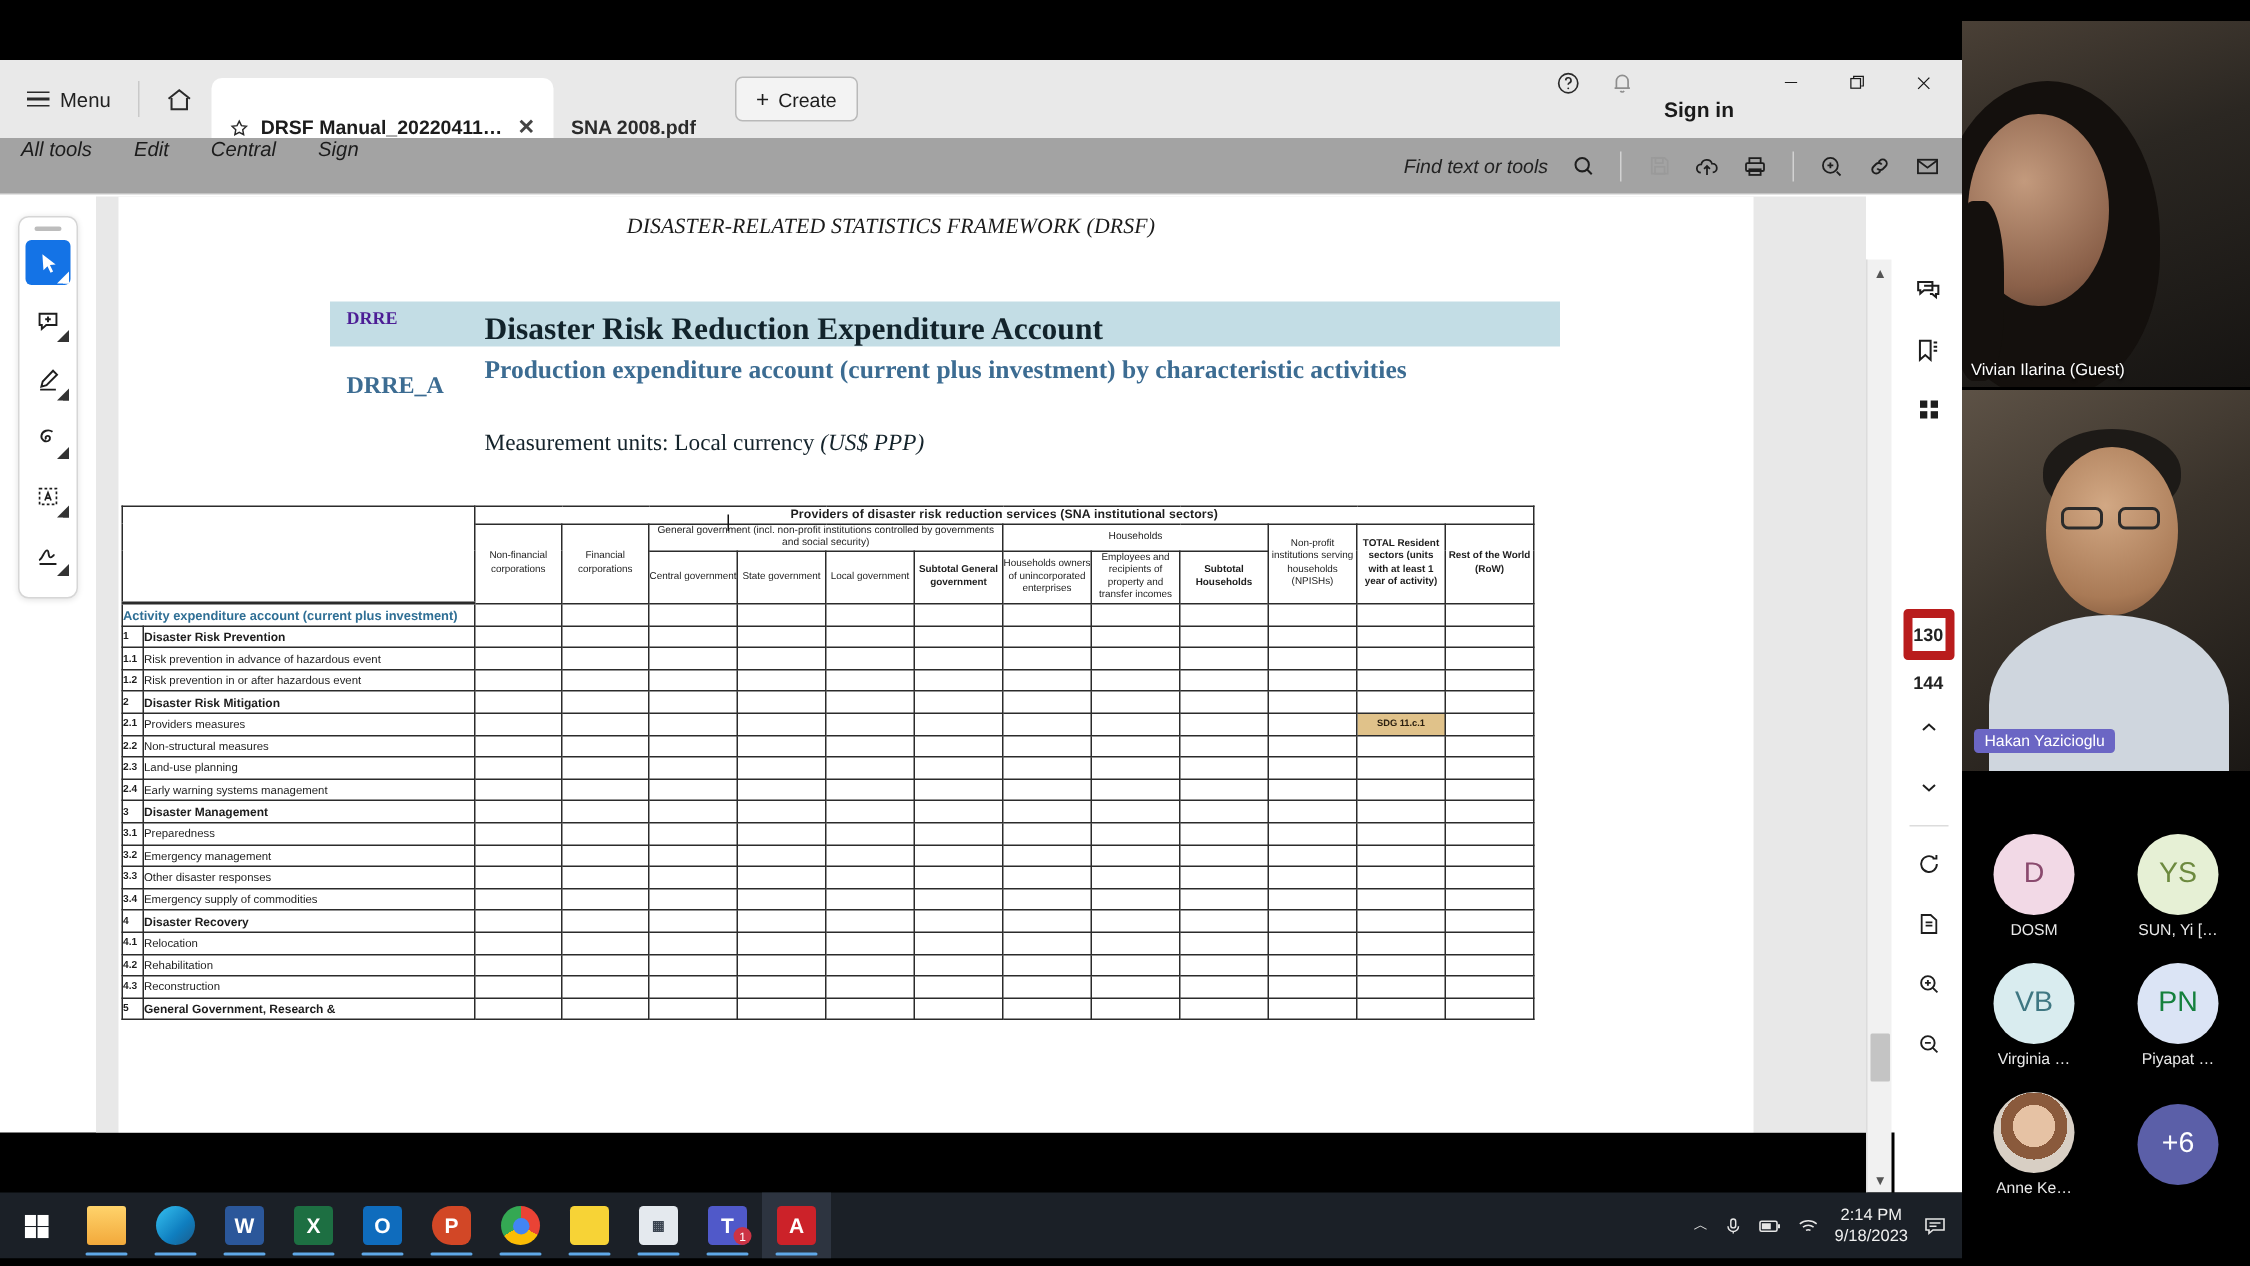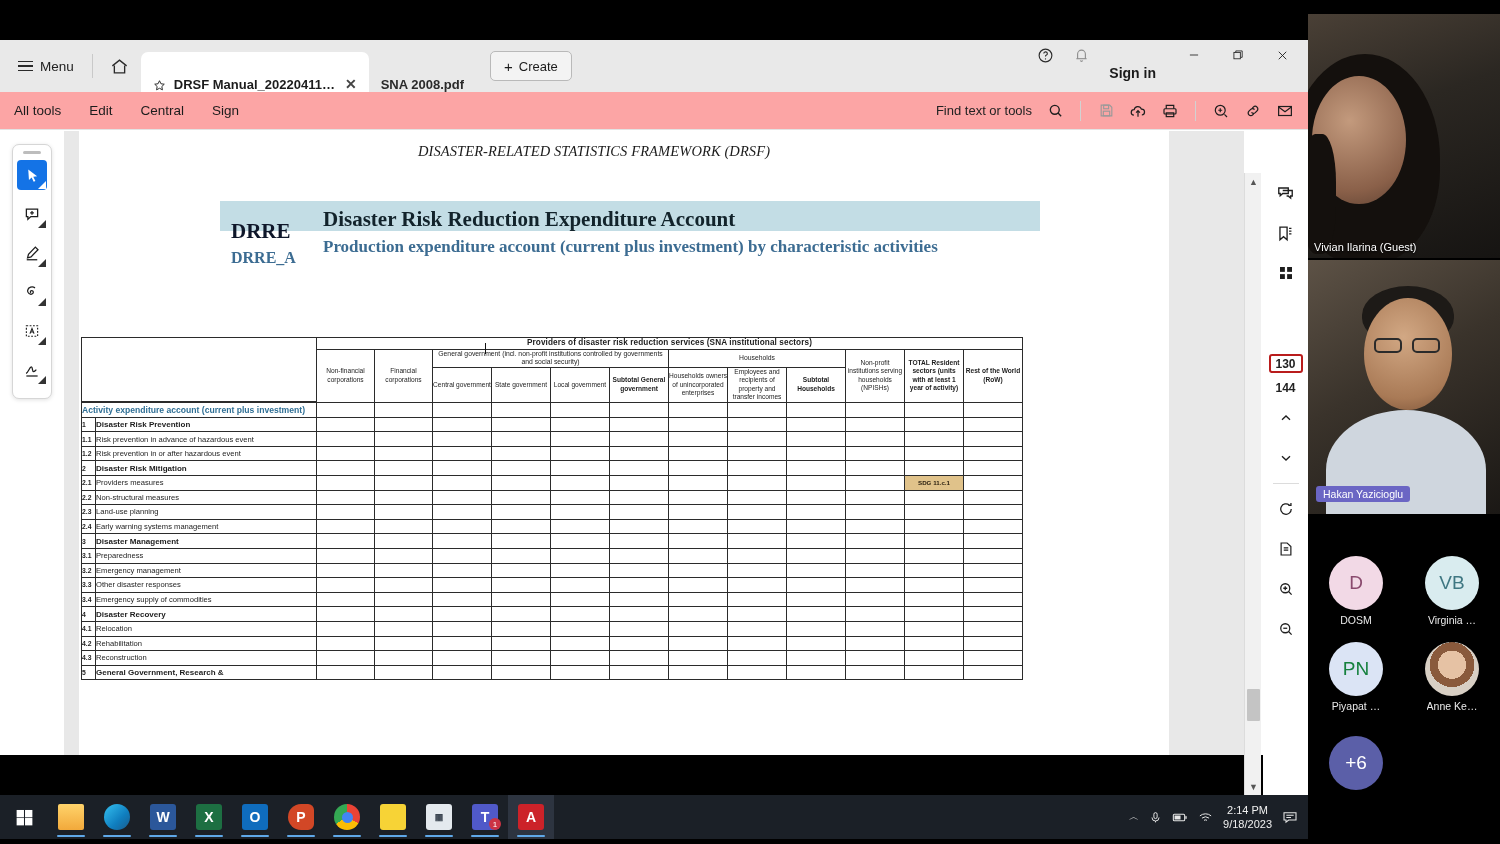--- a/index.html
+++ b/index.html
@@ -65,22 +65,22 @@
     font-size: 14px; font-weight: bold; color: #1a1a1a; padding: 0 14px 0 8px; margin-top: 36px;
   }
   .wctl {
     width: 40px; height: 30px; display: flex; align-items: center; justify-content: center;
     font-size: 15px; color: #1a1a1a;
   }
 
   
   .toolsbar {
     position: absolute; left: 0; top: 52px; width: 1308px; height: 38px;
-    background: #fca5a5; border-bottom: 1px solid #e3e3e3;
-    display: flex; align-items: center;
+    background: #a3a3a3; border-bottom: 1px solid #e3e3e3;
+    display: flex;  font-style: italic;
   }
   .tool-link { font-size: 13.5px; color: #1c1c1c; padding: 0 14px; }
   .tool-link:first-child { padding-left: 14px; }
   .toolsbar-right { margin-left: auto; display: flex; align-items: center; gap: 2px; padding-right: 8px; }
   .find-label { font-size: 13px; color: #222; margin-right: 6px; }
   .tsep { width: 1px; height: 20px; background: #d2d2d2; margin: 0 8px; }
   .ti { width: 30px; height: 28px; display: flex; align-items: center; justify-content: center; color: #2b2b2b; }
 
   
   .leftstrip {
@@ -117,22 +117,22 @@
     position: absolute; left: 0; right: 60px; top: 12px;
     text-align: center;
     font-family: "Liberation Serif", serif; font-style: italic;
     font-size: 14.5px; color: #1b1b1b; letter-spacing: .1px;
   }
   .drre-band {
     position: absolute; left: 141px; top: 70px; width: 820px; height: 30px;
     background: #c3dde5;
   }
   .drre-code {
-    position: absolute; left: 152px; top: 88px;
-    font-family: "Liberation Serif", serif; font-weight: bold; font-size: 21px; color: #0f172a;
+    position: absolute; left: 152px; top: 74px;
+    font-family: "Liberation Serif", serif; font-weight: bold; font-size: 12px; color: #4c1d95;
   }
   .drre-title {
     position: absolute; left: 244px; top: 76px;
     font-family: "Liberation Serif", serif; font-weight: bold; font-size: 21px; color: #12232b;
   }
   .drrea-code {
     position: absolute; left: 152px; top: 118px;
     font-family: "Liberation Serif", serif; font-weight: bold; font-size: 16px; color: #3c6c92;
   }
   .drrea-title {
@@ -197,22 +197,22 @@
   
   .rightpanel {
     position: absolute; left: 1263px; top: 130px; width: 45px; height: 625px;
     background: #fff; display: flex; flex-direction: column; align-items: center;
   }
   .rp-icon {
     width: 34px; height: 34px; display: flex; align-items: center; justify-content: center;
     color: #1e1e1e; margin-top: 6px;
   }
   .pagebox {
-    margin-top: 64px; width: 34px; height: 19px;
-    border: 2px solid #b91c1c; border-radius: 3px; background: #fff;
+    margin-top: 116px; width: 34px; height: 34px;
+    border: 6px solid #b91c1c; border-radius: 3px; background: #fff;
     display: flex; align-items: center; justify-content: center;
     font-size: 12px; font-weight: bold; color: #222;
   }
   .pagetotal { margin-top: 8px; font-size: 12px; font-weight: bold; color: #222; }
   .rp-sep { width: 26px; height: 1px; background: #dcdcdc; margin: 8px 0 2px 0; }
 
   
   .rail { position: absolute; left: 1308px; top: 0; width: 192px; height: 844px; background: #000; }
   .vtile { position: absolute; left: 0; width: 192px; overflow: hidden; }
   .vtile .name {
@@ -462,20 +462,23 @@
     <div class="viewport">
       <div class="page">
 
         <div class="running-head">DISASTER-RELATED STATISTICS FRAMEWORK (DRSF)</div>
 
         <div class="drre-band"></div>
         <div class="drre-code">DRRE</div>
         <div class="drre-title">Disaster Risk Reduction Expenditure Account</div>
         <div class="drrea-code">DRRE_A</div>
         <div class="drrea-title">Production expenditure account (current plus investment) by characteristic activities</div>
+        <div class="meas">
+          <span>Measurement units: Local currency </span><i>(US$ PPP)</i>
+        </div>
 
         <table class="tbl" id="drre-table">
           <colgroup>
             <col style="width:14px">
               <col style="width:221px">
             <col style="width:58px">
               <col style="width:58px">
             <col style="width:59px">
               <col style="width:59px">
               <col style="width:59px">
@@ -1001,20 +1004,24 @@
       <div style="position:absolute;left:104px;top:78px;width:28px;height:15px;border:2px solid #2b2b2b;border-radius:5px;"></div>
       <div class="namechip">Hakan Yazicioglu</div>
     </div>
 
     <div class="avatars" id="avatars">
         <div class="av">
           <div class="circle" style="background: rgb(242, 217, 230); color: rgb(138, 74, 110);">D</div>
           <div class="avname">DOSM</div>
         </div>
         <div class="av">
+          <div class="circle" style="background: rgb(230, 240, 213); color: rgb(109, 138, 63);">YS</div>
+          <div class="avname">SUN, Yi […</div>
+        </div>
+        <div class="av">
           <div class="circle" style="background: rgb(217, 236, 239); color: rgb(63, 119, 130);">VB</div>
           <div class="avname">Virginia …</div>
         </div>
         <div class="av">
           <div class="circle" style="background: rgb(219, 228, 245); color: #15803d;">PN</div>
           <div class="avname">Piyapat …</div>
         </div>
         <div class="av">
           <div class="circle" style="background: radial-gradient(circle at 50% 42%, rgb(230, 194, 164) 0px, rgb(230, 194, 164) 34%, rgb(138, 90, 60) 34%, rgb(138, 90, 60) 54%, rgb(216, 207, 196) 54%); color: rgb(107, 74, 51);"></div>
           <div class="avname">Anne Ke…</div>

